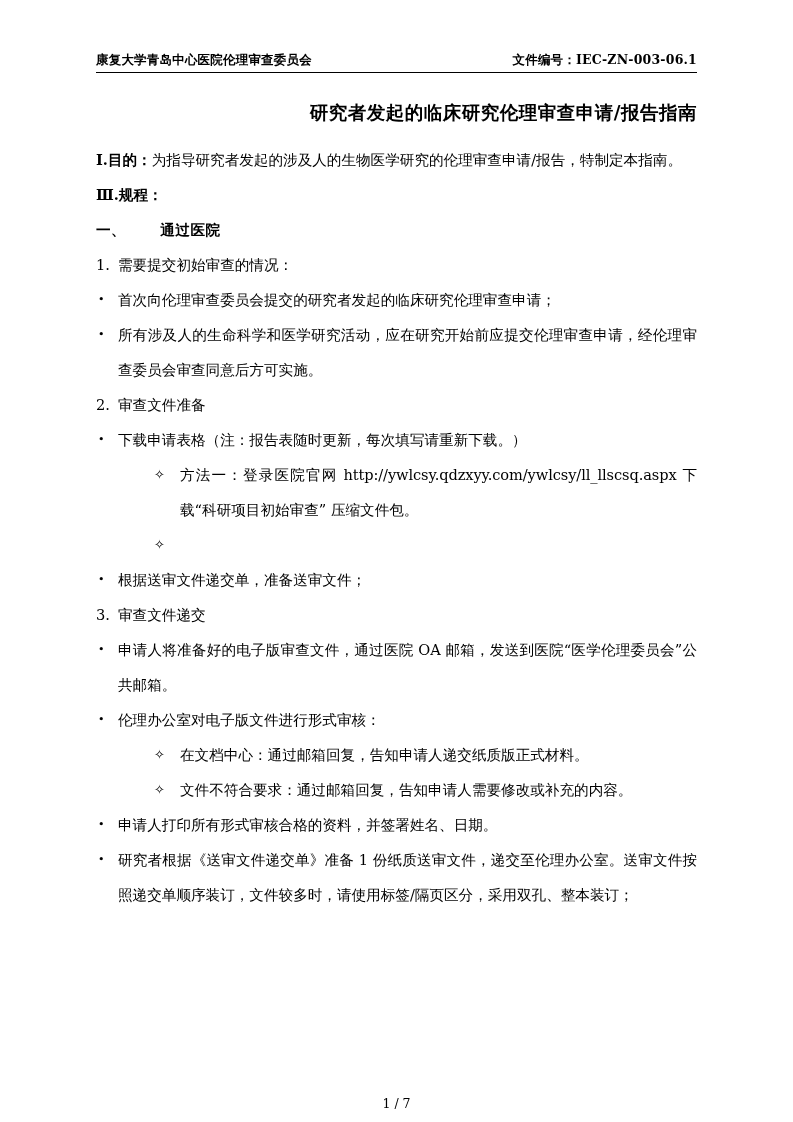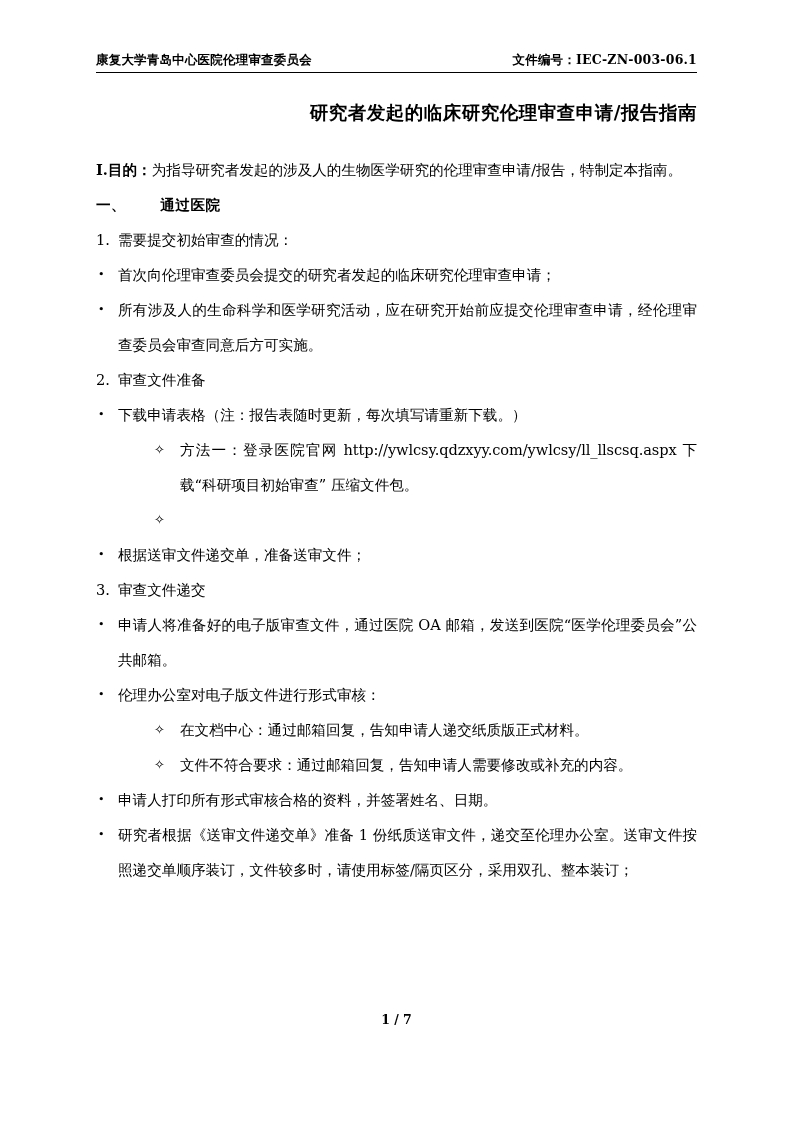--- a/index.html
+++ b/index.html
@@ -54,21 +54,21 @@
     text-align: right;
     font-size: 18.5px;
     font-weight: bold;
     letter-spacing: 0.5px;
   }
 
   
   .body {
     position: absolute;
     left: 0;
-    top: 152px;
+    top: 142px;
     width: 601px;
     font-size: 14.6px;
     line-height: 35px;
   }
 
   p {
     margin: 0;
     text-align: justify;
     text-justify: inter-ideograph;
   }
@@ -133,25 +133,25 @@
 
   .url {
     font-family: "DejaVu Serif", "Liberation Serif", serif;
     letter-spacing: -0.1px;
   }
 
   
   .doc-footer {
     position: absolute;
     left: 0;
-    top: 1012px;
+    top: 1096px;
     width: 601px;
     text-align: center;
     font-size: 12.5px;
-    font-weight: bold;
+    font-weight: normal;
     font-family: "DejaVu Serif", "Liberation Serif", serif;
   }
 </style>
 </head>
 <body>
 
 <div class="page">
 
   <div class="content">
 
@@ -160,20 +160,21 @@
       <div class="right">文件编号：IEC-ZN-003-06.1</div>
     </div>
 
     <div class="doc-title">研究者发起的临床研究伦理审查申请/报告指南</div>
 
     <div class="body">
 
       <p class="sec"><b class="roman">Ⅰ.目的：</b><span>为指导研究者发起的涉及人的生物医学研究的伦理审查申请/报告，特制定本指南。</span></p>
 
 
+      <p class="sec"><b class="roman">Ⅲ.规程：</b></p>
 
       <p class="h-num"><span>一、</span><span class="sp"></span><span>通过医院</span></p>
 
       <div class="row lvl-num">
         <div class="marker">1.</div>
         <div class="txt">需要提交初始审查的情况：</div>
       </div>
 
       <div class="row lvl-bullet">
         <div class="marker">•</div>

